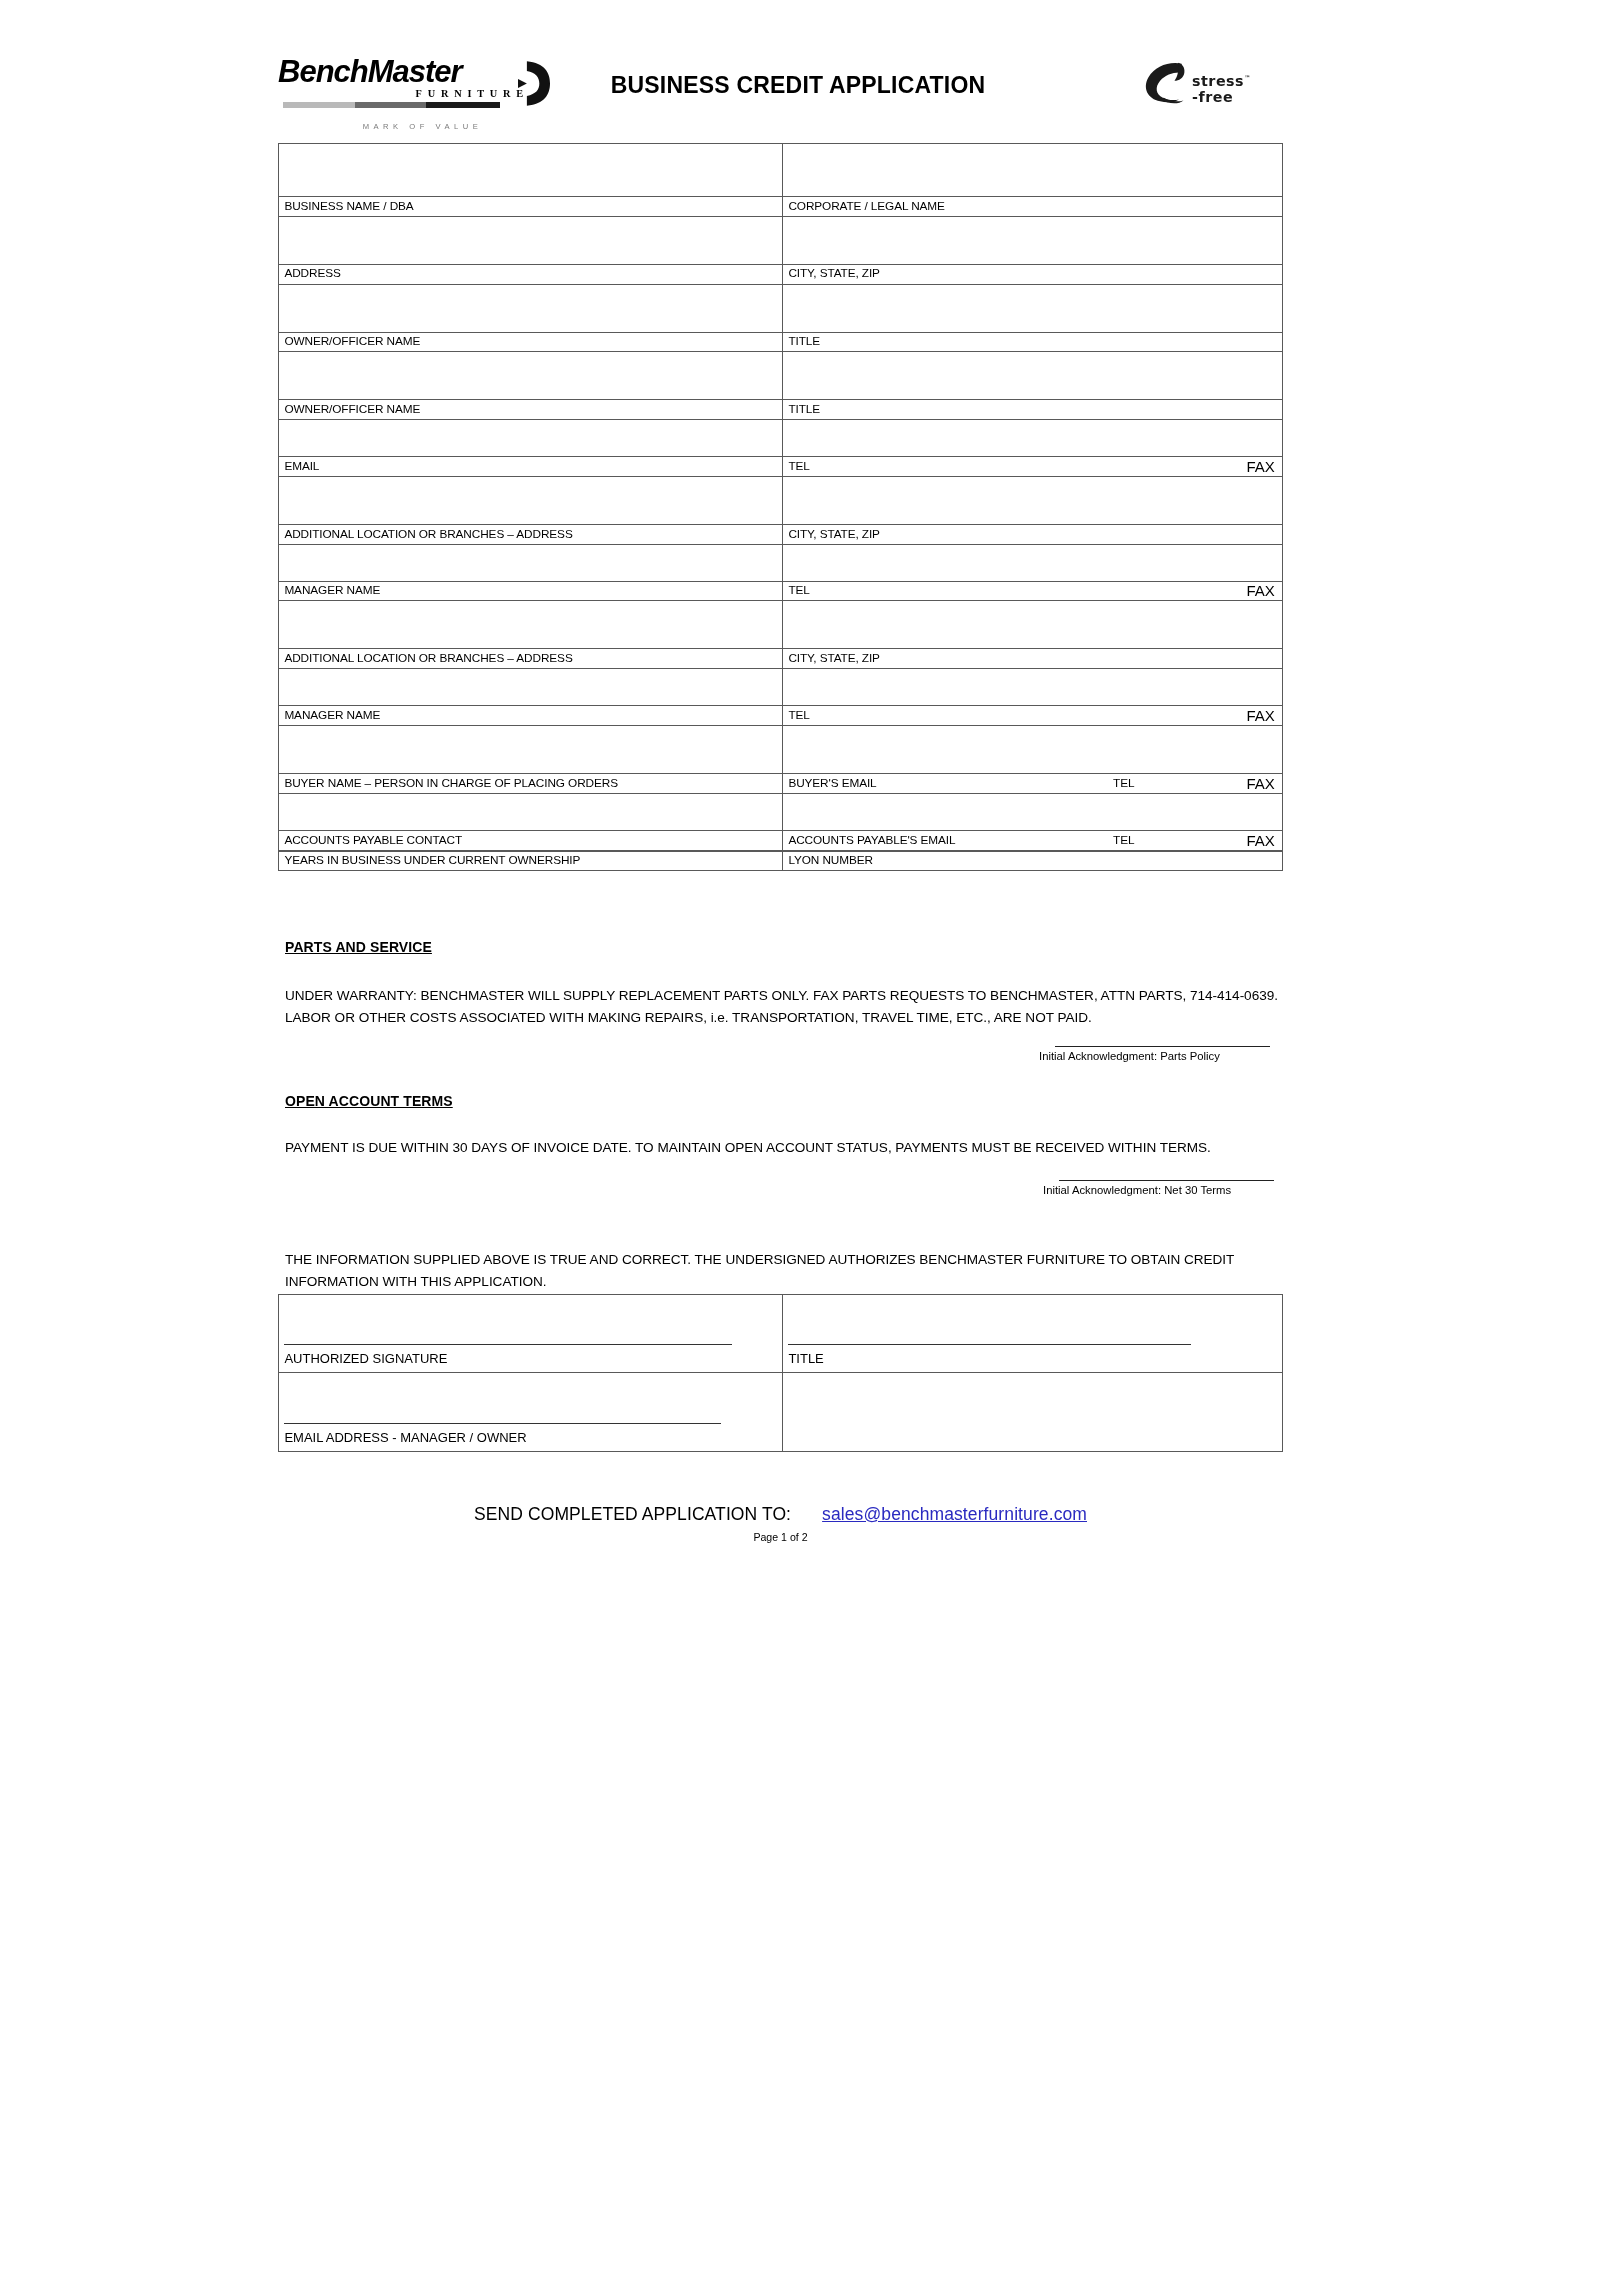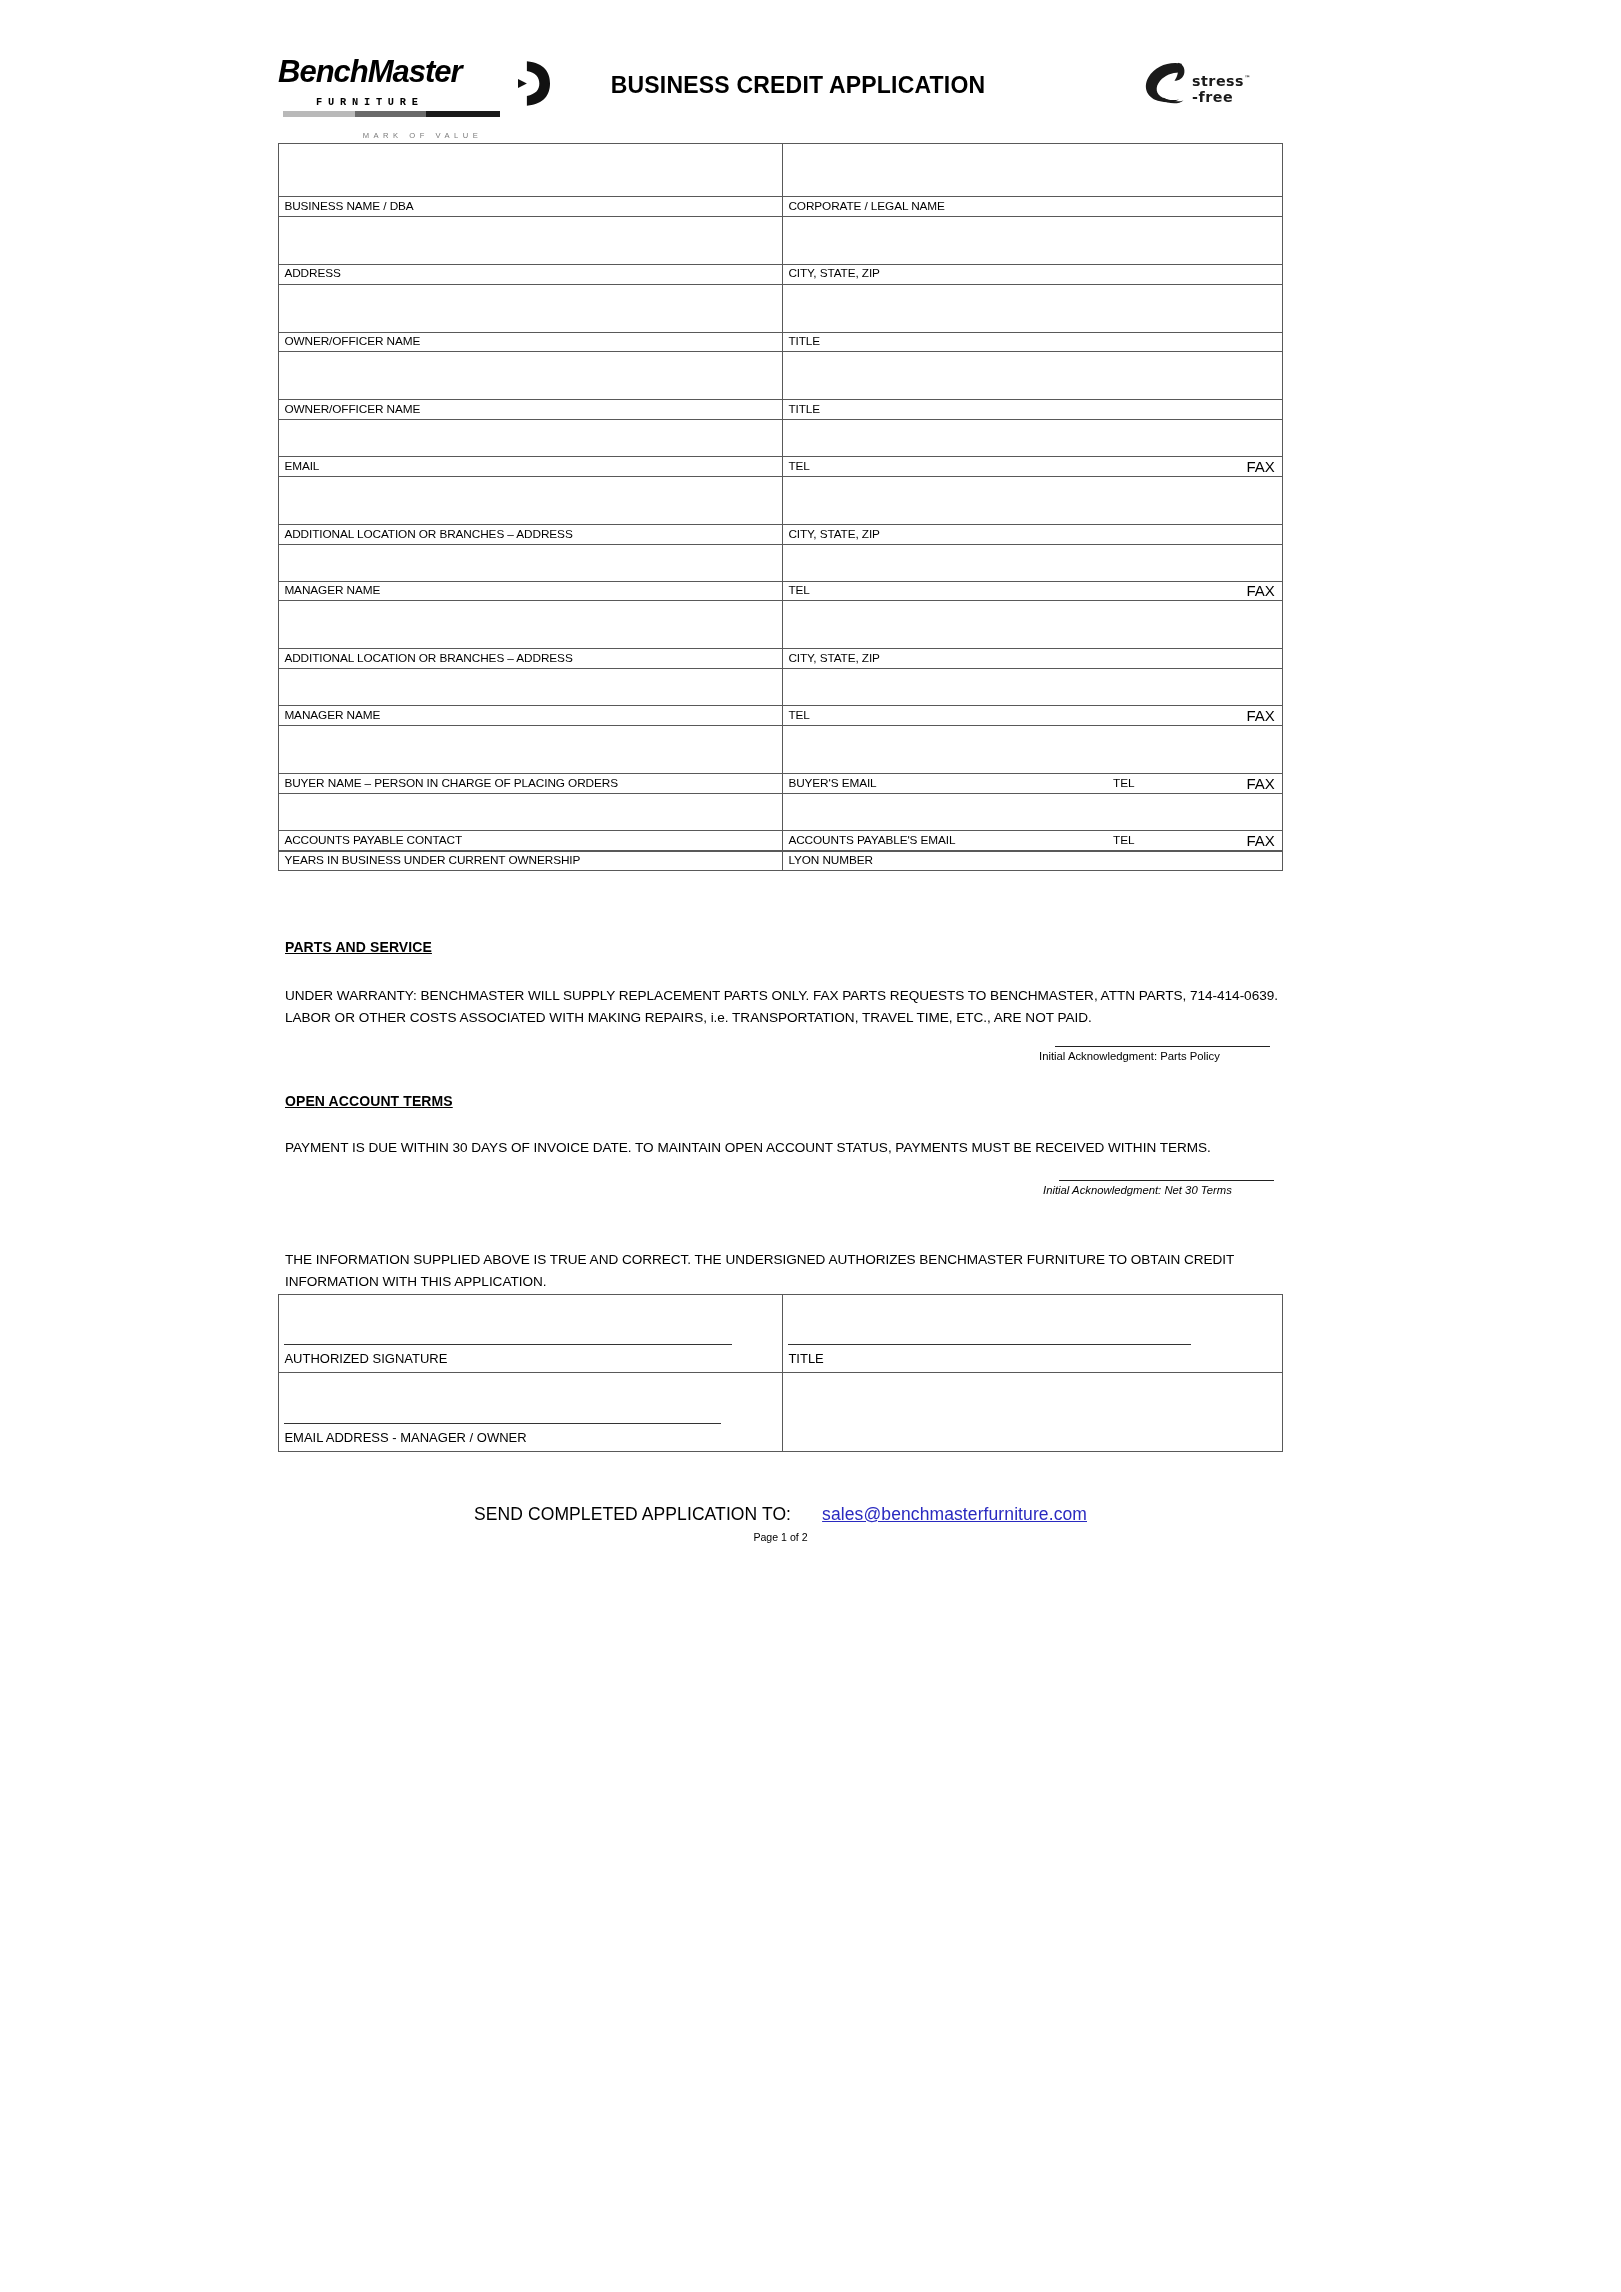--- a/index.html
+++ b/index.html
@@ -43,26 +43,26 @@
     font-family: "Liberation Sans", sans-serif;
     font-weight: bold;
     font-style: italic;
     font-size: 31px;
     letter-spacing: -1px;
     line-height: 32px;
     color: #000;
     white-space: nowrap;
   }
   .logo-furniture {
-    font-family: Liberation Mono, monospace;
+    font-family: Liberation Serif, serif;
     font-weight: bold;
     font-size: 10.3px;
     letter-spacing: 5.8px;
-    text-align: left;
-    margin-top: 8px;
+    text-align: right;
+    margin-top: 0px;
     margin-left: 38px;
     color: #000;
   }
   .logo-bar {
     margin-top: 2.7px;
     margin-left: 5.4px;
     width: 217px;
     height: 6.3px;
     background: linear-gradient(to right,
        #b9b9b9 0%, #b9b9b9 33%,
@@ -486,21 +486,21 @@
     <div class="ack-line"></div>
     <div class="ack-text">Initial Acknowledgment: Parts Policy</div>
   </div>
 
   <div class="sec" style="top:1093px;">
     <div class="sec-head">OPEN ACCOUNT TERMS</div>
   </div>
   <div class="sec" style="top:1137px; width:1003px;">
     <div class="sec-body">PAYMENT IS DUE WITHIN 30 DAYS OF INVOICE DATE. TO MAINTAIN OPEN ACCOUNT STATUS, PAYMENTS MUST BE RECEIVED WITHIN TERMS.</div>
   </div>
-  <div class="ack" style="left:1043px; top:1180px;font-style:italic;">
+  <div class="ack" style="left:1043px; top:1180px;">
     <div class="ack-line"></div>
     <div class="ack-text">Initial Acknowledgment: Net 30 Terms</div>
   </div>
 
   <div class="sec" style="top:1249px; width:1012px;">
     <div class="sec-body">THE INFORMATION SUPPLIED ABOVE IS TRUE AND CORRECT.  THE UNDERSIGNED AUTHORIZES BENCHMASTER FURNITURE TO OBTAIN CREDIT INFORMATION WITH THIS APPLICATION.</div>
   </div>
 
   <div class="sig-table" style="top:1294px;" id="sig-table">
       <div class="sig-row">

